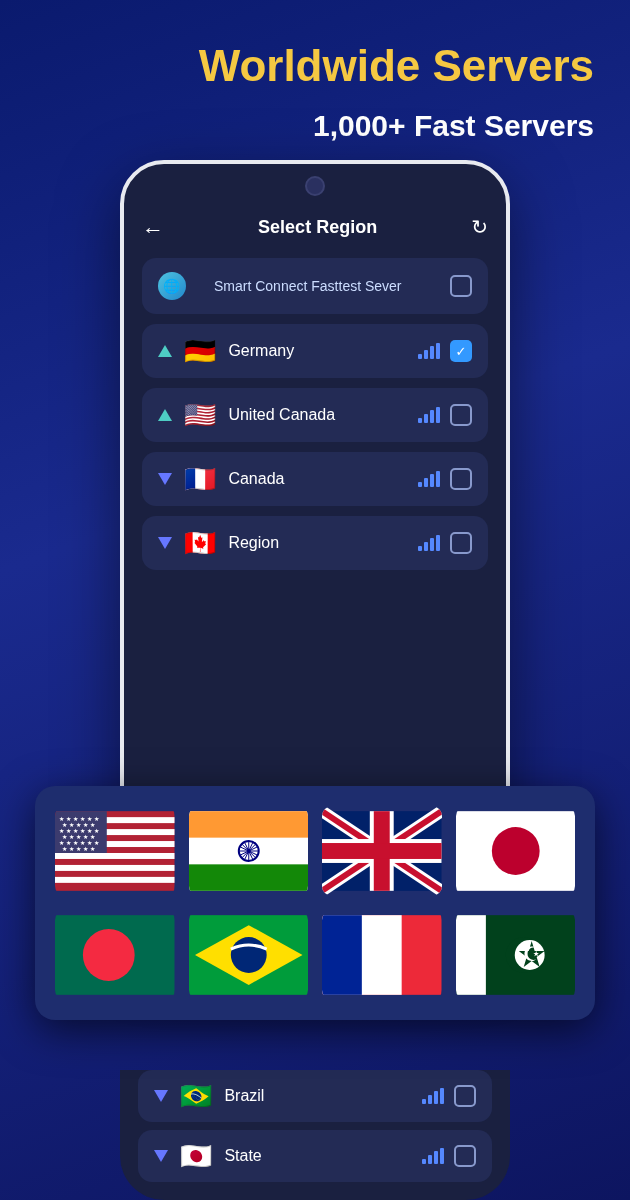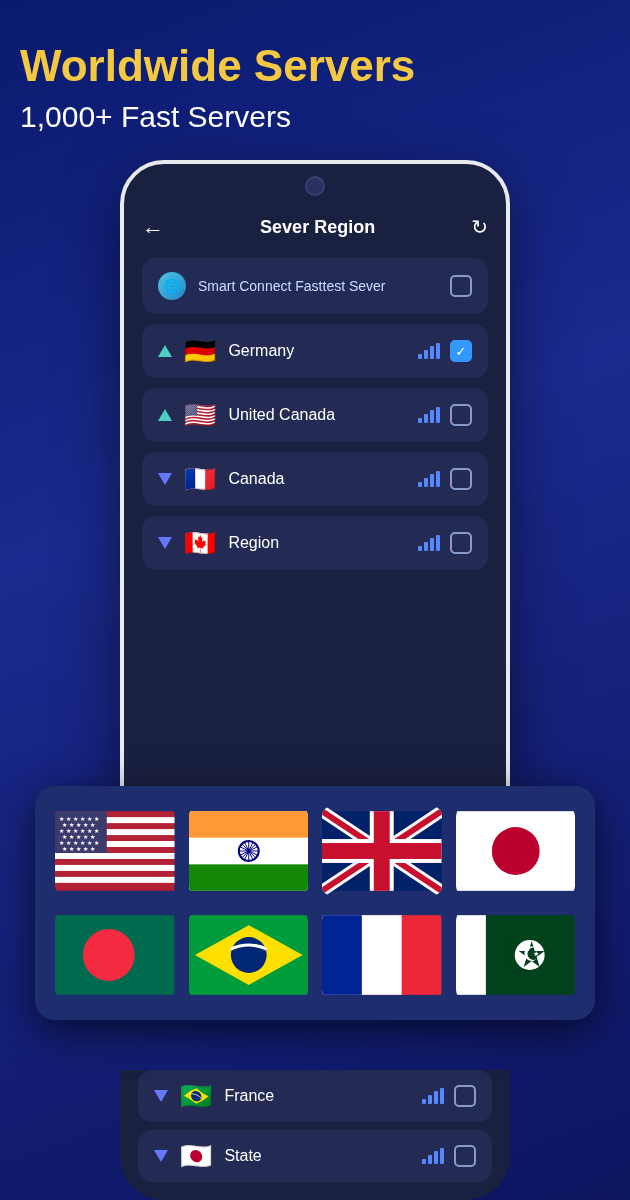--- a/index.html
+++ b/index.html
@@ -7,34 +7,34 @@
       width: 630px;
       height: 1200px;
       overflow: hidden;
       font-family: 'Segoe UI', Arial, sans-serif;
       background: linear-gradient(160deg, #0a1a6e 0%, #1a2a8e 40%, #0d1560 100%);
       position: relative;
     }
 
     
     .header-section {
-      text-align: left;
-      padding: 40px 20px 20px;
+      text-align: right;
+      padding: 40px 36px 20px;
     }
     .title-worldwide {
       font-size: 44px;
       font-weight: 800;
       color: #f5c842;
       line-height: 1.2;
     }
     .subtitle-servers {
       font-size: 30px;
-      font-weight: 400;
+      font-weight: 700;
       color: #ffffff;
-      margin-top: 7px;
+      margin-top: 16px;
     }
 
     
     .phone-frame {
       position: absolute;
       top: 160px;
       left: 50%;
       transform: translateX(-50%);
       width: 390px;
       height: 780px;
@@ -161,20 +161,21 @@
       border-radius: 50%;
       display: flex;
       align-items: center;
       justify-content: center;
       color: white;
       font-size: 14px;
     }
     .smart-connect-text {
       color: #ccddff;
       font-size: 14px;
+      margin-left: 16px;
     }
 
     
     .flags-grid-overlay {
       position: absolute;
       bottom: 180px;
       left: 50%;
       transform: translateX(-50%);
       width: 560px;
       background: #1e2d6e;
@@ -249,21 +250,21 @@
   <div class="title-worldwide">Worldwide Servers</div>
   <div class="subtitle-servers">1,000+ Fast Servers</div>
 </div>
 
 <div class="phone-frame">
   <div class="phone-notch"></div>
   <div class="phone-inner">
 
     <div class="top-bar">
       <span class="back-arrow">←</span>
-      <span class="screen-title">Sever Region</span>
+      <span class="screen-title">Select Region</span>
       <span class="refresh-icon">↻</span>
     </div>
 
     <div class="server-list">
 
       <div class="server-item">
         <div class="server-item-left">
           <div class="globe-icon">🌐</div>
           <span class="smart-connect-text">Smart Connect Fasttest Sever</span>
         </div>
@@ -448,21 +449,21 @@
 
   </div>
 </div>
 
 <div class="bottom-items">
 
   <div class="bottom-item">
     <div class="server-item-left">
       <div class="triangle-down"></div>
       <span class="flag-emoji">🇧🇷</span>
-      <span class="server-name">France</span>
+      <span class="server-name">Brazil</span>
     </div>
     <div class="server-item-right">
       <div class="signal-bars">
         <div class="signal-bar" style="height:5px;"></div>
         <div class="signal-bar" style="height:9px;"></div>
         <div class="signal-bar" style="height:13px;"></div>
         <div class="signal-bar" style="height:16px;"></div>
       </div>
       <div class="checkbox-empty"></div>
     </div>

